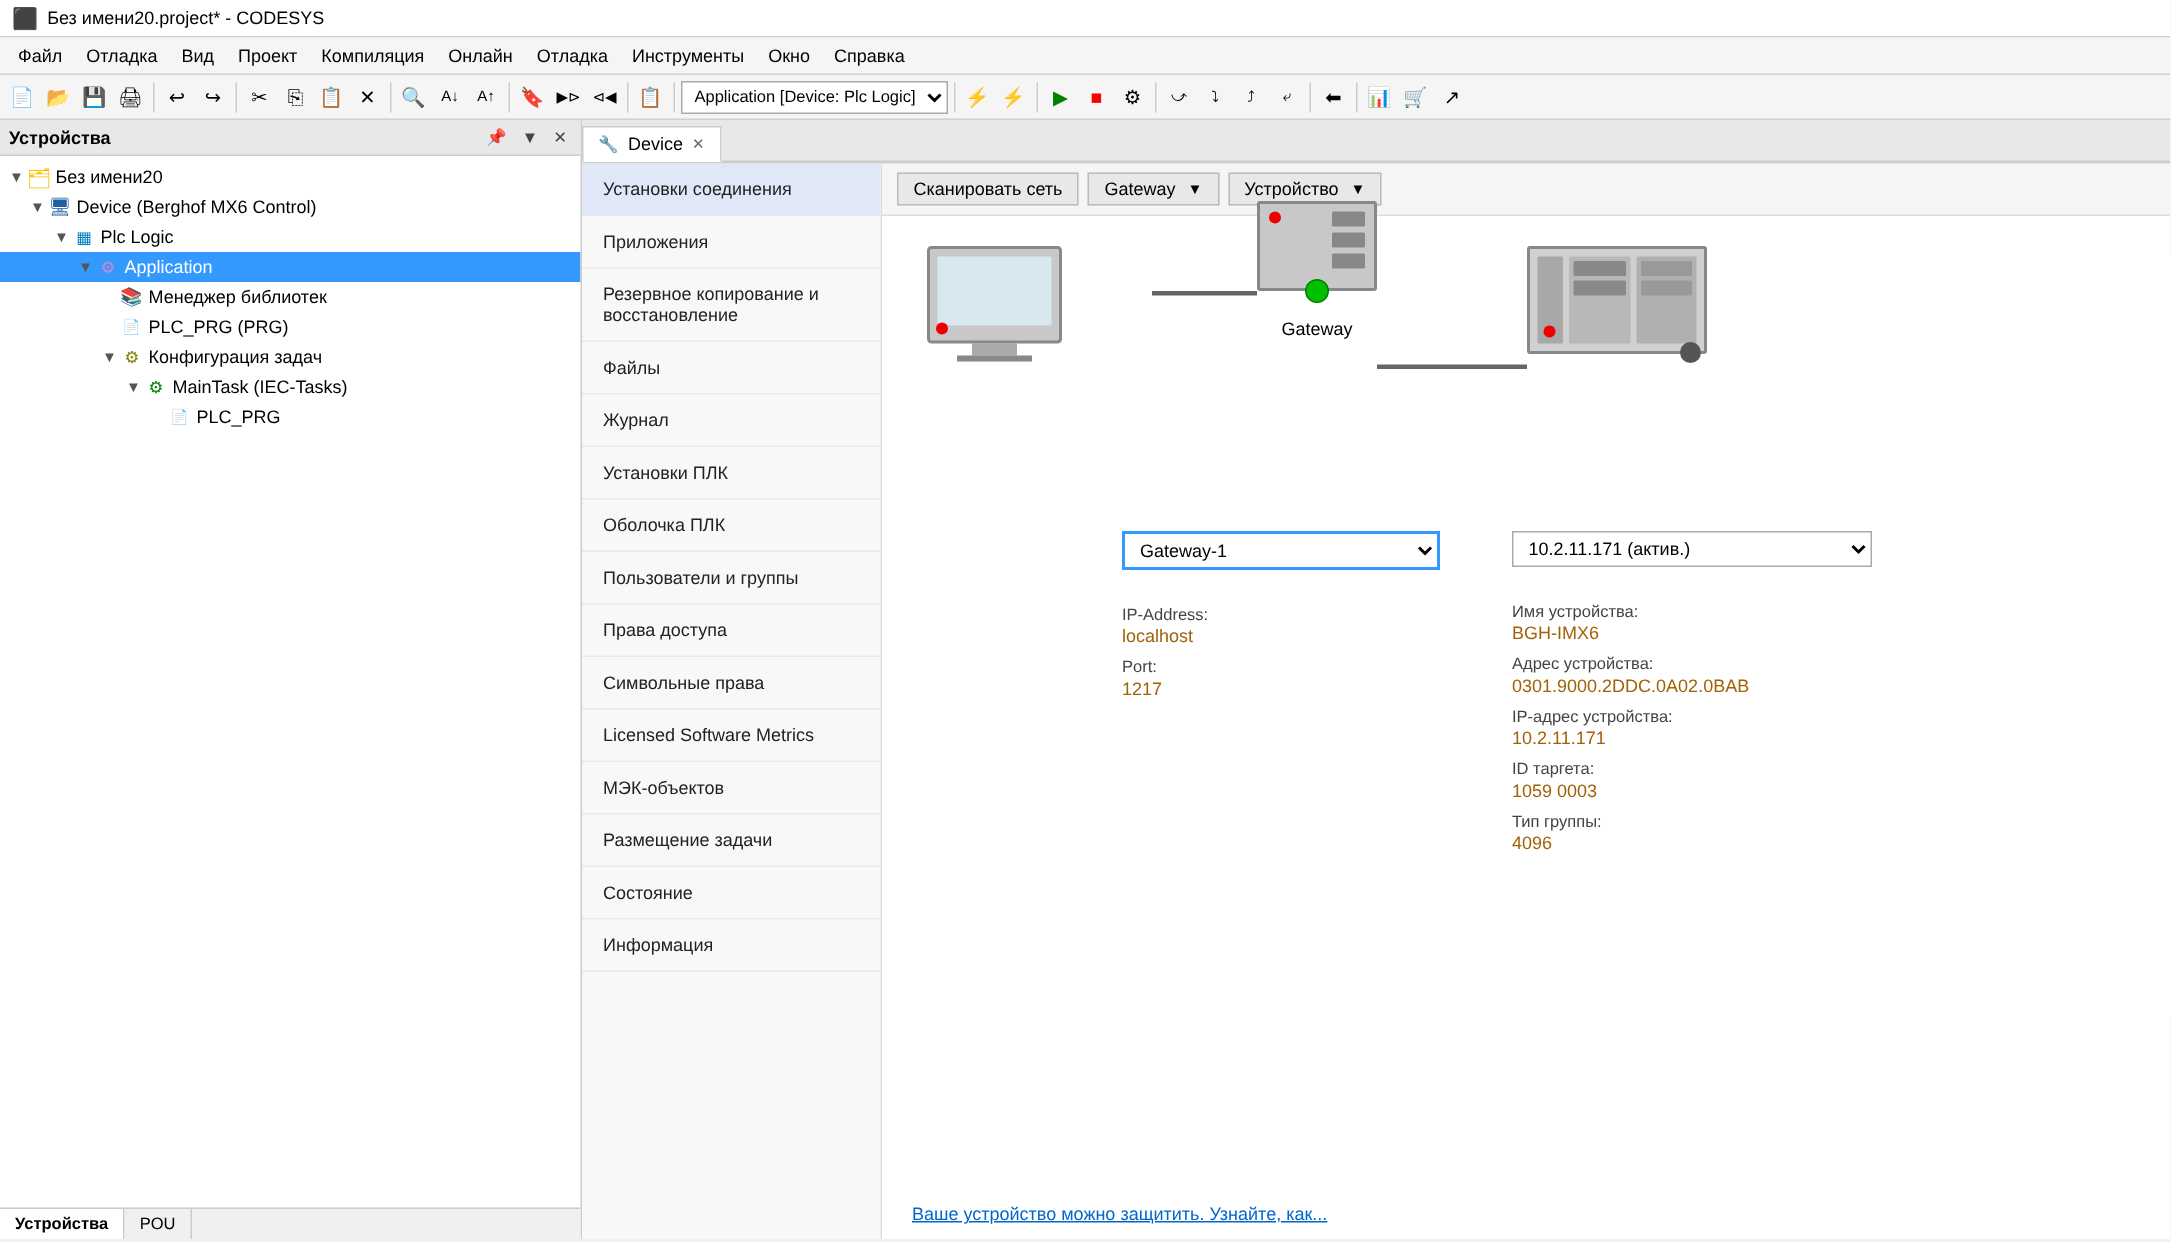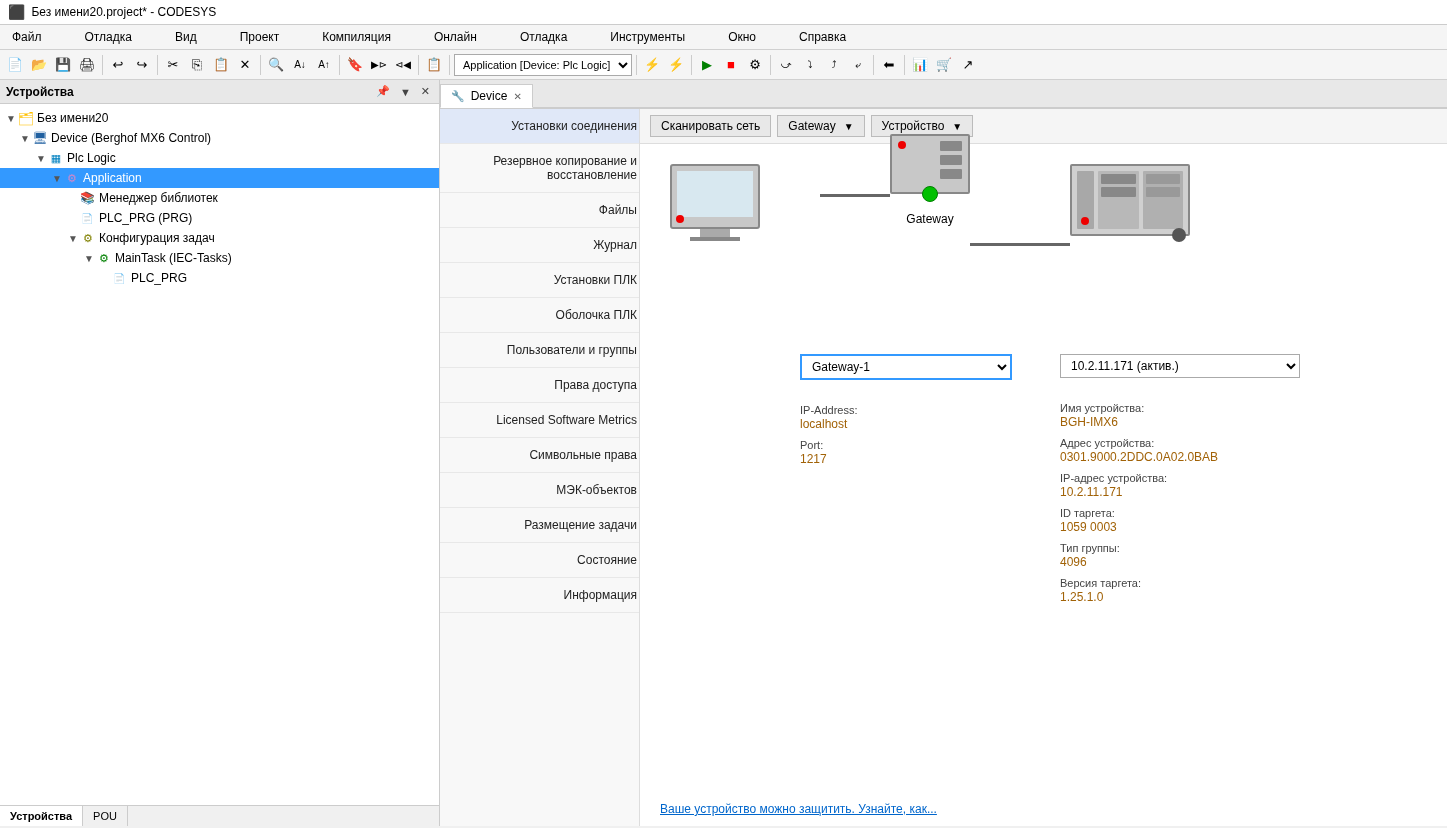--- a/index.html
+++ b/index.html
@@ -2,34 +2,34 @@
 <html><head>
   <meta charset="utf-8">
   <style>
     * { box-sizing: border-box; margin: 0; padding: 0; }
     body { font-family: 'Segoe UI', Tahoma, Geneva, Verdana, sans-serif; font-size: 12px; background: #f0f0f0; color: #000; overflow: hidden; }
 
     
     .title-bar { background: #fff; border-bottom: 1px solid #ccc; padding: 4px 8px; font-size: 12px; display: flex; align-items: center; gap: 6px; }
 
     
-    .menu-bar { background: #f5f5f5; border-bottom: 1px solid #d0d0d0; display: flex; align-items: center; padding: 2px 4px; gap: 27px; }
+    .menu-bar { background: #f5f5f5; border-bottom: 1px solid #d0d0d0; display: flex; align-items: center; padding: 2px 4px; }
     .menu-item { padding: 3px 8px; cursor: pointer; font-size: 12px; }
 
     
     .toolbar { background: #f5f5f5; border-bottom: 1px solid #d0d0d0; padding: 3px 4px; display: flex; align-items: center; gap: 2px; min-height: 30px; }
     .toolbar-btn { width: 22px; height: 22px; background: none; border: 1px solid transparent; cursor: pointer; display: flex; align-items: center; justify-content: center; font-size: 13px; }
     .toolbar-sep { width: 1px; height: 20px; background: #ccc; margin: 0 2px; }
     .toolbar-combo { font-size: 11px; padding: 1px 4px; border: 1px solid #aaa; background: #fff; height: 22px; }
 
     
     .main-layout { display: flex; height: calc(100vh - 82px); }
 
     
-    .left-panel { width: 440px; min-width: 200px; background: #fff; border-right: 1px solid #ccc; display: flex; flex-direction: column; }
+    .left-panel { width: 388px; min-width: 200px; background: #fff; border-right: 1px solid #ccc; display: flex; flex-direction: column; }
     .left-panel-header { background: #e8e8e8; border-bottom: 1px solid #ccc; padding: 4px 6px; display: flex; align-items: center; justify-content: space-between; font-size: 12px; font-weight: bold; }
     .left-panel-header-controls { display: flex; gap: 4px; }
     .panel-ctrl-btn { background: none; border: none; cursor: pointer; font-size: 11px; color: #444; padding: 1px 3px; }
     .tree-container { flex: 1; overflow-y: auto; padding: 4px 0; }
     .tree-item { display: flex; align-items: center; padding: 2px 4px; cursor: pointer; white-space: nowrap; font-size: 12px; }
     .tree-item.selected { background: #3399ff; color: #fff; }
     .tree-expand { width: 14px; text-align: center; font-size: 10px; color: #555; cursor: pointer; flex-shrink: 0; }
     .tree-icon { width: 16px; height: 16px; margin-right: 3px; flex-shrink: 0; display: inline-flex; align-items: center; justify-content: center; }
     .icon-folder { color: #ffc000; font-size: 13px; }
     .icon-lib { color: #808000; font-size: 12px; }
@@ -46,21 +46,21 @@
     .tab { display: flex; align-items: center; padding: 4px 10px; border: 1px solid #ccc; border-bottom: none; background: #d8d8d8; cursor: pointer; font-size: 12px; gap: 6px; margin-top: 4px; }
     .tab.active { background: #fff; border-bottom: 1px solid #fff; }
     .tab-close { font-size: 10px; color: #666; cursor: pointer; }
     .tab-icon { font-size: 11px; }
 
     
     .content-area { display: flex; flex: 1; overflow: hidden; }
 
     
     .nav-menu { width: 200px; background: #f8f8f8; border-right: 1px solid #ddd; overflow-y: auto; }
-    .nav-menu-item { padding: 10px 2px; border-bottom: 1px solid #e8e8e8; cursor: pointer; font-size: 12px; color: #222; text-align: right; }
+    .nav-menu-item { padding: 10px 14px; border-bottom: 1px solid #e8e8e8; cursor: pointer; font-size: 12px; color: #222; }
     .nav-menu-item.active { background: #e0e8f8; }
 
     
     .device-content { flex: 1; background: #fff; overflow-y: auto; display: flex; flex-direction: column; }
 
     
     .device-toolbar { display: flex; align-items: center; gap: 6px; padding: 6px 10px; border-bottom: 1px solid #ddd; background: #f5f5f5; }
     .device-toolbar-btn { padding: 3px 10px; background: #e8e8e8; border: 1px solid #bbb; cursor: pointer; font-size: 12px; display: flex; align-items: center; gap: 4px; }
 
     
@@ -252,29 +252,30 @@
         <span>Device</span>
         <span class="tab-close">✕</span>
       </div>
       <div style="flex:1; border-bottom: 1px solid #ccc;"></div>
     </div>
 
     <div class="content-area">
 
       <div class="nav-menu">
         <div class="nav-menu-item active">Установки соединения</div>
+        <div class="nav-menu-item">Приложения</div>
         <div class="nav-menu-item">Резервное копирование и восстановление</div>
         <div class="nav-menu-item">Файлы</div>
         <div class="nav-menu-item">Журнал</div>
         <div class="nav-menu-item">Установки ПЛК</div>
         <div class="nav-menu-item">Оболочка ПЛК</div>
         <div class="nav-menu-item">Пользователи и группы</div>
         <div class="nav-menu-item">Права доступа</div>
+        <div class="nav-menu-item">Символьные права</div>
         <div class="nav-menu-item">Licensed Software Metrics</div>
-        <div class="nav-menu-item">Символьные права</div>
         <div class="nav-menu-item">МЭК-объектов</div>
         <div class="nav-menu-item">Размещение задачи</div>
         <div class="nav-menu-item">Состояние</div>
         <div class="nav-menu-item">Информация</div>
       </div>
 
       <div class="device-content">
 
         <div class="device-toolbar">
           <button class="device-toolbar-btn">Сканировать сеть</button>
@@ -394,24 +395,20 @@
               <div class="info-label">ID таргета:</div>
               <div class="info-value">1059  0003</div>
             </div>
 
             <div class="info-group">
               <div class="info-label">Тип группы:</div>
               <div class="info-value">4096</div>
             </div>
 
 
-            <div class="info-group">
-              <div class="info-label">Версия таргета:</div>
-              <div class="info-value">1.25.1.0</div>
-            </div>
           </div>
         </div>
 
         <div style="flex:1;"></div>
 
         <div class="bottom-link">
           <a>Ваше устройство можно защитить. Узнайте, как...</a>
         </div>
 
       </div>

